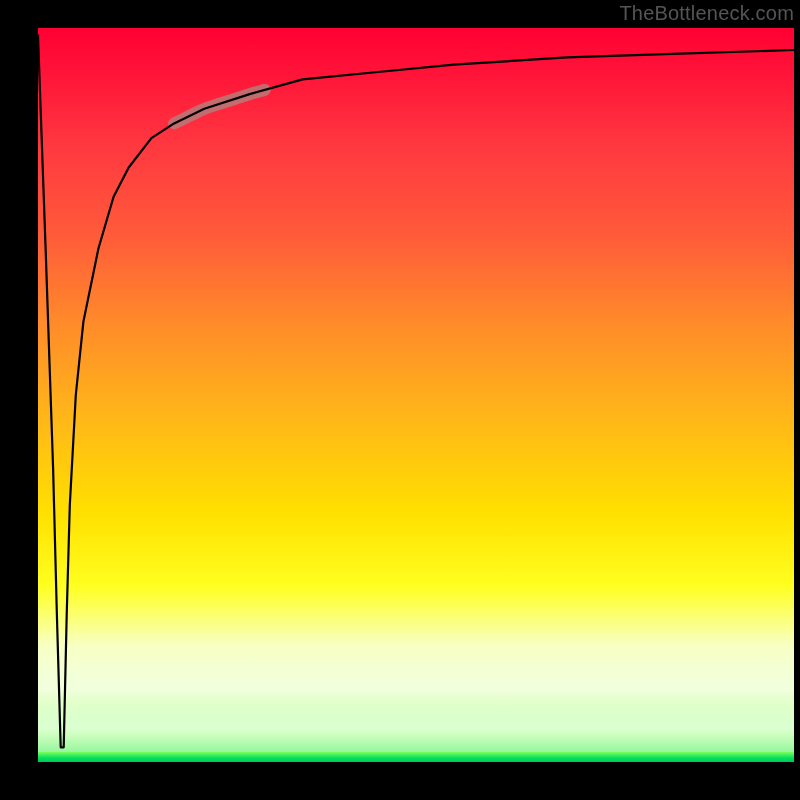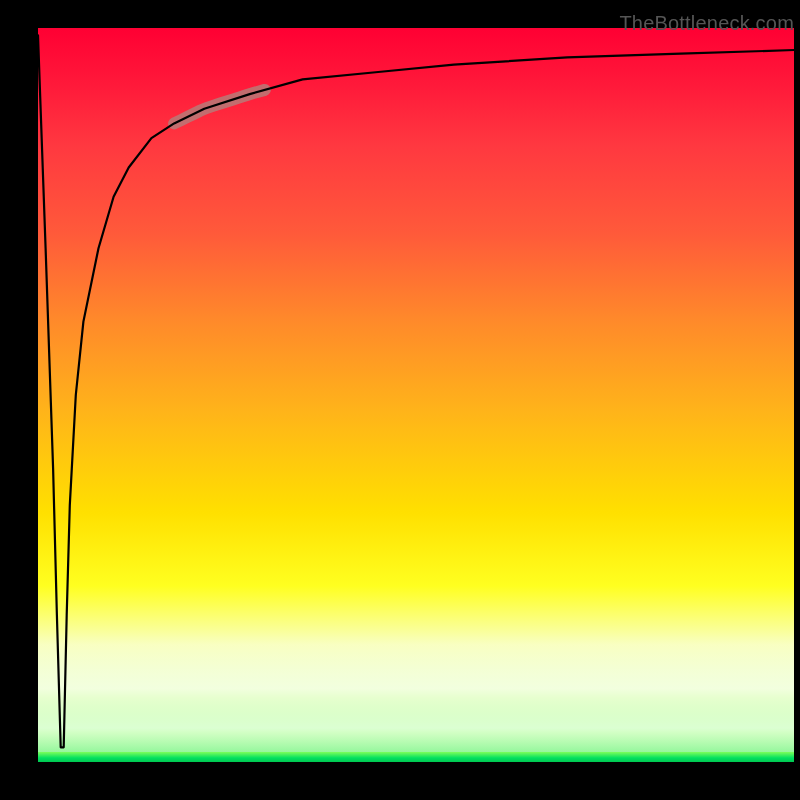--- a/index.html
+++ b/index.html
@@ -6,21 +6,21 @@
   body {
     width: 800px;
     height: 800px;
     background: #000;
     font-family: Arial, Helvetica, sans-serif;
     position: relative;
     overflow: hidden;
   }
   .watermark {
     position: absolute;
-    top: 12px;
+    top: 2px;
     right: 6px;
     color: #555;
     font-size: 20px;
     font-weight: 500;
     z-index: 10;
     letter-spacing: 0.2px;
   }
   .plot-area {
     position: absolute;
     left: 38px;

